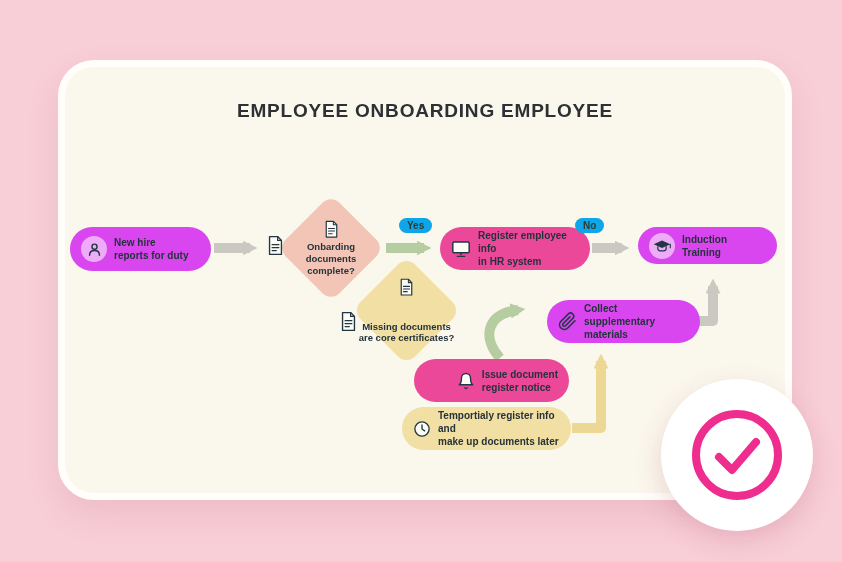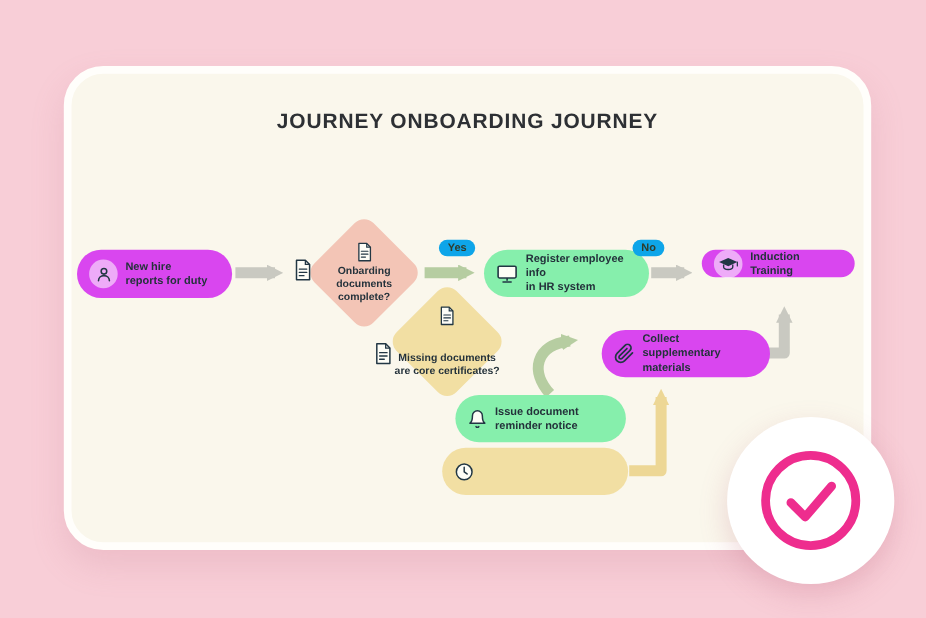--- a/index.html
+++ b/index.html
@@ -22,26 +22,26 @@
   }
   .arrows { position:absolute; left:0; top:0; }
 
   .node {
     position:absolute; display:flex; align-items:center; gap:7px;
     padding:0 11px; color:#24323b; font-size:10px; font-weight:600;
     line-height:1.3;
   }
   .node-label { white-space:pre-line; }
   .blue   { background:#d946ef; border-radius:22px; }
-  .green  { background:#86efac; border-radius:22px; }
+  .green  { background:#ec4899; border-radius:22px;justify-content:flex-end; }
   .yellow { background:#f2dfa3; border-radius:22px; }
 
   #node-new-hire  { left:70px;  top:227px; width:141px; height:44px; }
   #node-register  { left:440px; top:227px; width:150px; height:43px; }
-  #node-induction { left:638px; top:227px; width:139px; height:25px;justify-content:center; }
+  #node-induction { left:638px; top:227px; width:139px; height:37px;justify-content:center; }
   #node-collect   { left:547px; top:300px; width:153px; height:43px; }
   #node-reminder  { left:414px; top:359px; width:155px; height:43px; }
   #node-temp      { left:402px; top:407px; width:169px; height:43px; }
 
   .icon-circle {
     flex:none; width:26px; height:26px; border-radius:50%;
     background:rgba(255,255,255,0.55);
     display:flex; align-items:center; justify-content:center;
   }
   .icon-plain { flex:none; display:flex; align-items:center; justify-content:center; }
@@ -79,21 +79,21 @@
     border-radius:50%; background:#ffffff;
     box-shadow:0 10px 26px rgba(180,90,120,0.22);
     display:flex; align-items:center; justify-content:center;
   }
 </style>
 </head>
 <body>
 
 <div class="card"></div>
 
-<h1 class="title">JOURNEY ONBOARDING JOURNEY</h1>
+<h1 class="title">EMPLOYEE ONBOARDING EMPLOYEE</h1>
 
 <svg class="arrows" width="842" height="562" viewBox="0 0 842 562">
   <defs>
     <marker id="ah-gray" viewBox="0 0 10 10" refX="5" refY="5" markerWidth="15" markerHeight="15" orient="auto" markerUnits="userSpaceOnUse">
       <path d="M0 0 L10 5 L0 10 Z" fill="#c9c9c1"></path>
     </marker>
     <marker id="ah-green" viewBox="0 0 10 10" refX="5" refY="5" markerWidth="15" markerHeight="15" orient="auto" markerUnits="userSpaceOnUse">
       <path d="M0 0 L10 5 L0 10 Z" fill="#b6cda1"></path>
     </marker>
     <marker id="ah-yellow" viewBox="0 0 10 10" refX="5" refY="5" markerWidth="15" markerHeight="15" orient="auto" markerUnits="userSpaceOnUse">
@@ -199,30 +199,32 @@
 </div>
 
 <div class="node green" id="node-reminder">
   <span class="icon-plain">
     <svg width="18" height="18" viewBox="0 0 24 24">
         <path d="M18 8A6 6 0 0 0 6 8c0 7-3 9-3 9h18s-3-2-3-9" fill="#fdfdf6" stroke="#223744" stroke-width="1.8" stroke-linejoin="round"></path>
         <path d="M13.73 21a2 2 0 0 1-3.46 0" fill="none" stroke="#223744" stroke-width="1.8" stroke-linecap="round"></path>
       </svg>
   </span>
   <span class="node-label">Issue document
-reminder notice</span>
+register notice</span>
 </div>
 
 <div class="node yellow" id="node-temp">
   <span class="icon-plain">
     <svg width="18" height="18" viewBox="0 0 24 24">
         <circle cx="12" cy="12" r="9.5" fill="#fdfdf6" stroke="#223744" stroke-width="1.8"></circle>
         <path d="M12 6.5 v5.5 l3.5 2.5" fill="none" stroke="#223744" stroke-width="1.8" stroke-linecap="round"></path>
       </svg>
   </span>
+  <span class="node-label">Temportialy register info and
+make up documents later</span>
 </div>
 
 <span class="edge-label" id="lbl-yes">Yes</span>
 <span class="edge-label" id="lbl-no">No</span>
 
 <div class="badge">
   <svg width="104" height="104" viewBox="0 0 104 104">
     <circle cx="52" cy="52" r="41" fill="#ffffff" stroke="#ee2d8e" stroke-width="8"></circle>
     <path d="M34 54 L47 67 L71 39" fill="none" stroke="#ee2d8e" stroke-width="8" stroke-linecap="round" stroke-linejoin="round"></path>
   </svg>

